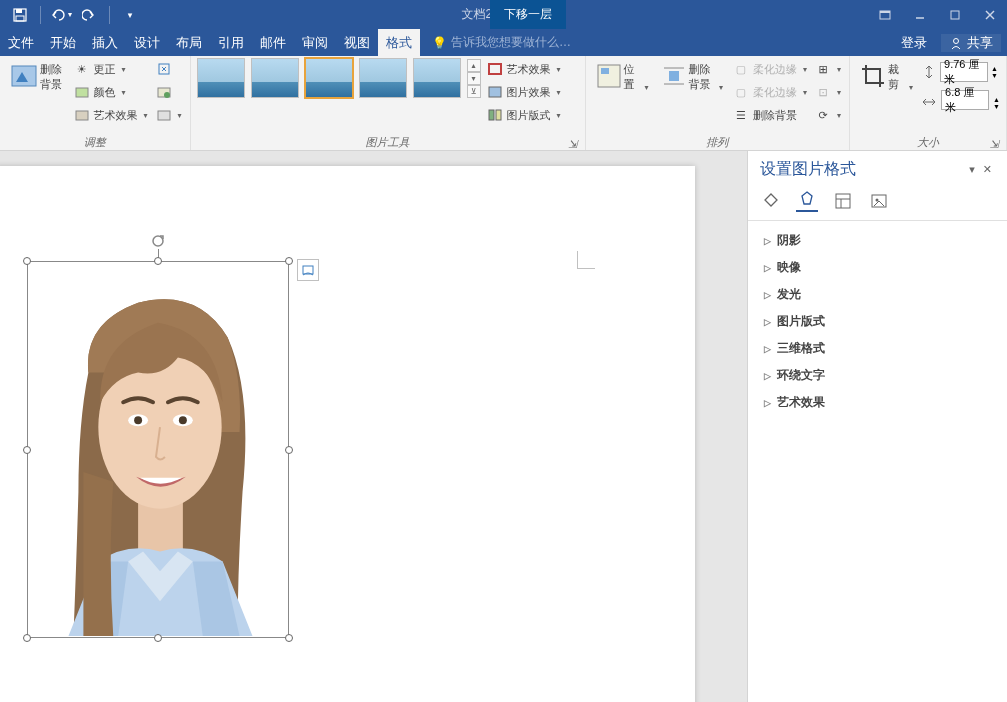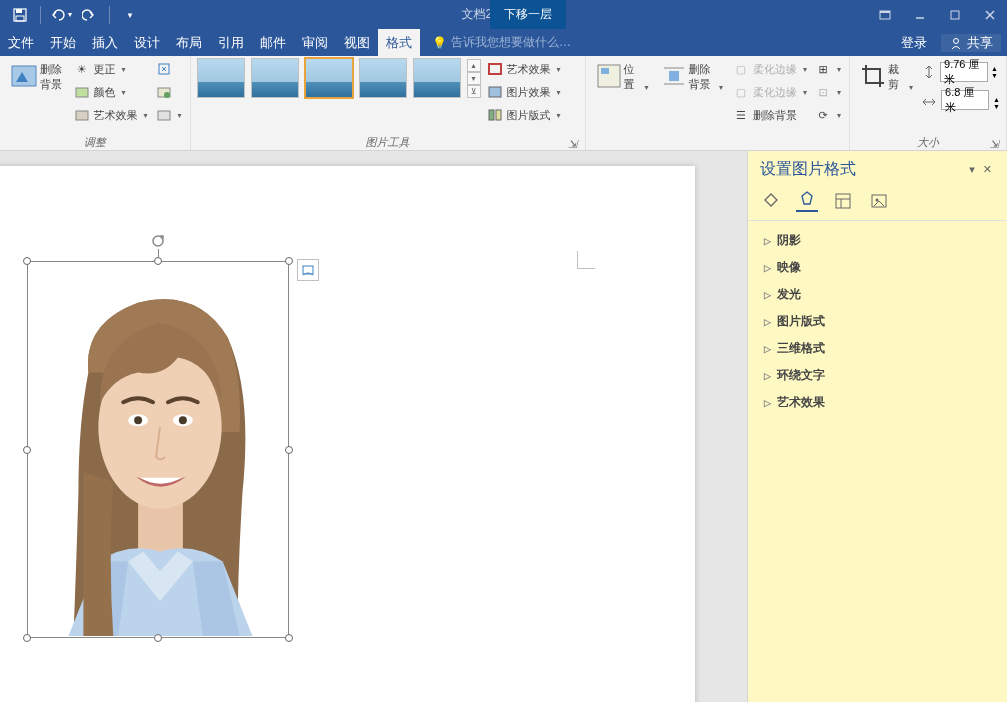--- a/index.html
+++ b/index.html
@@ -60,21 +60,21 @@
   .handle.ml { left: -4px; top: 50%; margin-top: -4px; } .handle.mr { right: -4px; top: 50%; margin-top: -4px; }
   .rotate-handle { position: absolute; top: -28px; left: 50%; margin-left: -8px; width: 16px; height: 16px; color: #888; }
   .rotate-line { position: absolute; top: -12px; left: 50%; width: 1px; height: 12px; background: #888; }
   .layout-btn { position: absolute; right: -30px; top: -2px; width: 22px; height: 22px; background: white; border: 1px solid #c0c0c0; display: flex; align-items: center; justify-content: center; cursor: pointer; }
   
   
   .photo { position: absolute; inset: 2px; overflow: hidden; background: #fdfdfd; }
   .photo svg { width: 100%; height: 100%; }
   
   
-  .pane { width: 260px; background: #fef9c3; border-left: 1px solid #d4d4d4; display: flex; flex-direction: column; }
+  .pane { width: 260px; background: #ffffff; border-left: 1px solid #d4d4d4; display: flex; flex-direction: column; }
   .pane-header { padding: 8px 12px 4px 12px; display: flex; align-items: center; justify-content: space-between; }
   .pane-title { color: #2b579a; font-size: 16px; }
   .pane-close { display: flex; gap: 2px; }
   .pane-close span { cursor: pointer; color: #666; font-size: 11px; padding: 0 3px; }
   .pane-tabs { display: flex; gap: 14px; padding: 6px 12px 8px 12px; border-bottom: 1px solid #e0e0e0; }
   .pane-tab { width: 22px; height: 22px; display: flex; align-items: center; justify-content: center; cursor: pointer; color: #666; }
   .pane-tab.active { color: #2b579a; border-bottom: 2px solid #2b579a; padding-bottom: 2px; }
   .pane-list { padding: 6px 8px; }
   .pane-item { padding: 5px 8px; font-size: 12px; color: #444; cursor: pointer; display: flex; align-items: center; gap: 6px; font-weight: bold; }
   .pane-item .tri { font-size: 9px; color: #888; }
@@ -326,20 +326,21 @@
         <div class="small-btn" style="color:#b0b0b0">
             <span class="small-ico">⊡</span>
             <span class="dropdown-arrow">▾</span>
           </div>
         <div class="small-btn">
             <span class="small-ico">⟳</span>
             <span class="dropdown-arrow">▾</span>
           </div>
       </div>
     </div>
+    <div class="rgroup-label">排列</div>
   </div>
 
   <div class="rgroup">
     <div class="rgroup-body">
       <div class="big-btn">
         <div class="ico">
             <svg width="26" height="26">
               <path d="M6 2 V20 H24 M2 6 H20 V24" fill="none" stroke="#444" stroke-width="2"></path>
             </svg>
           </div>

